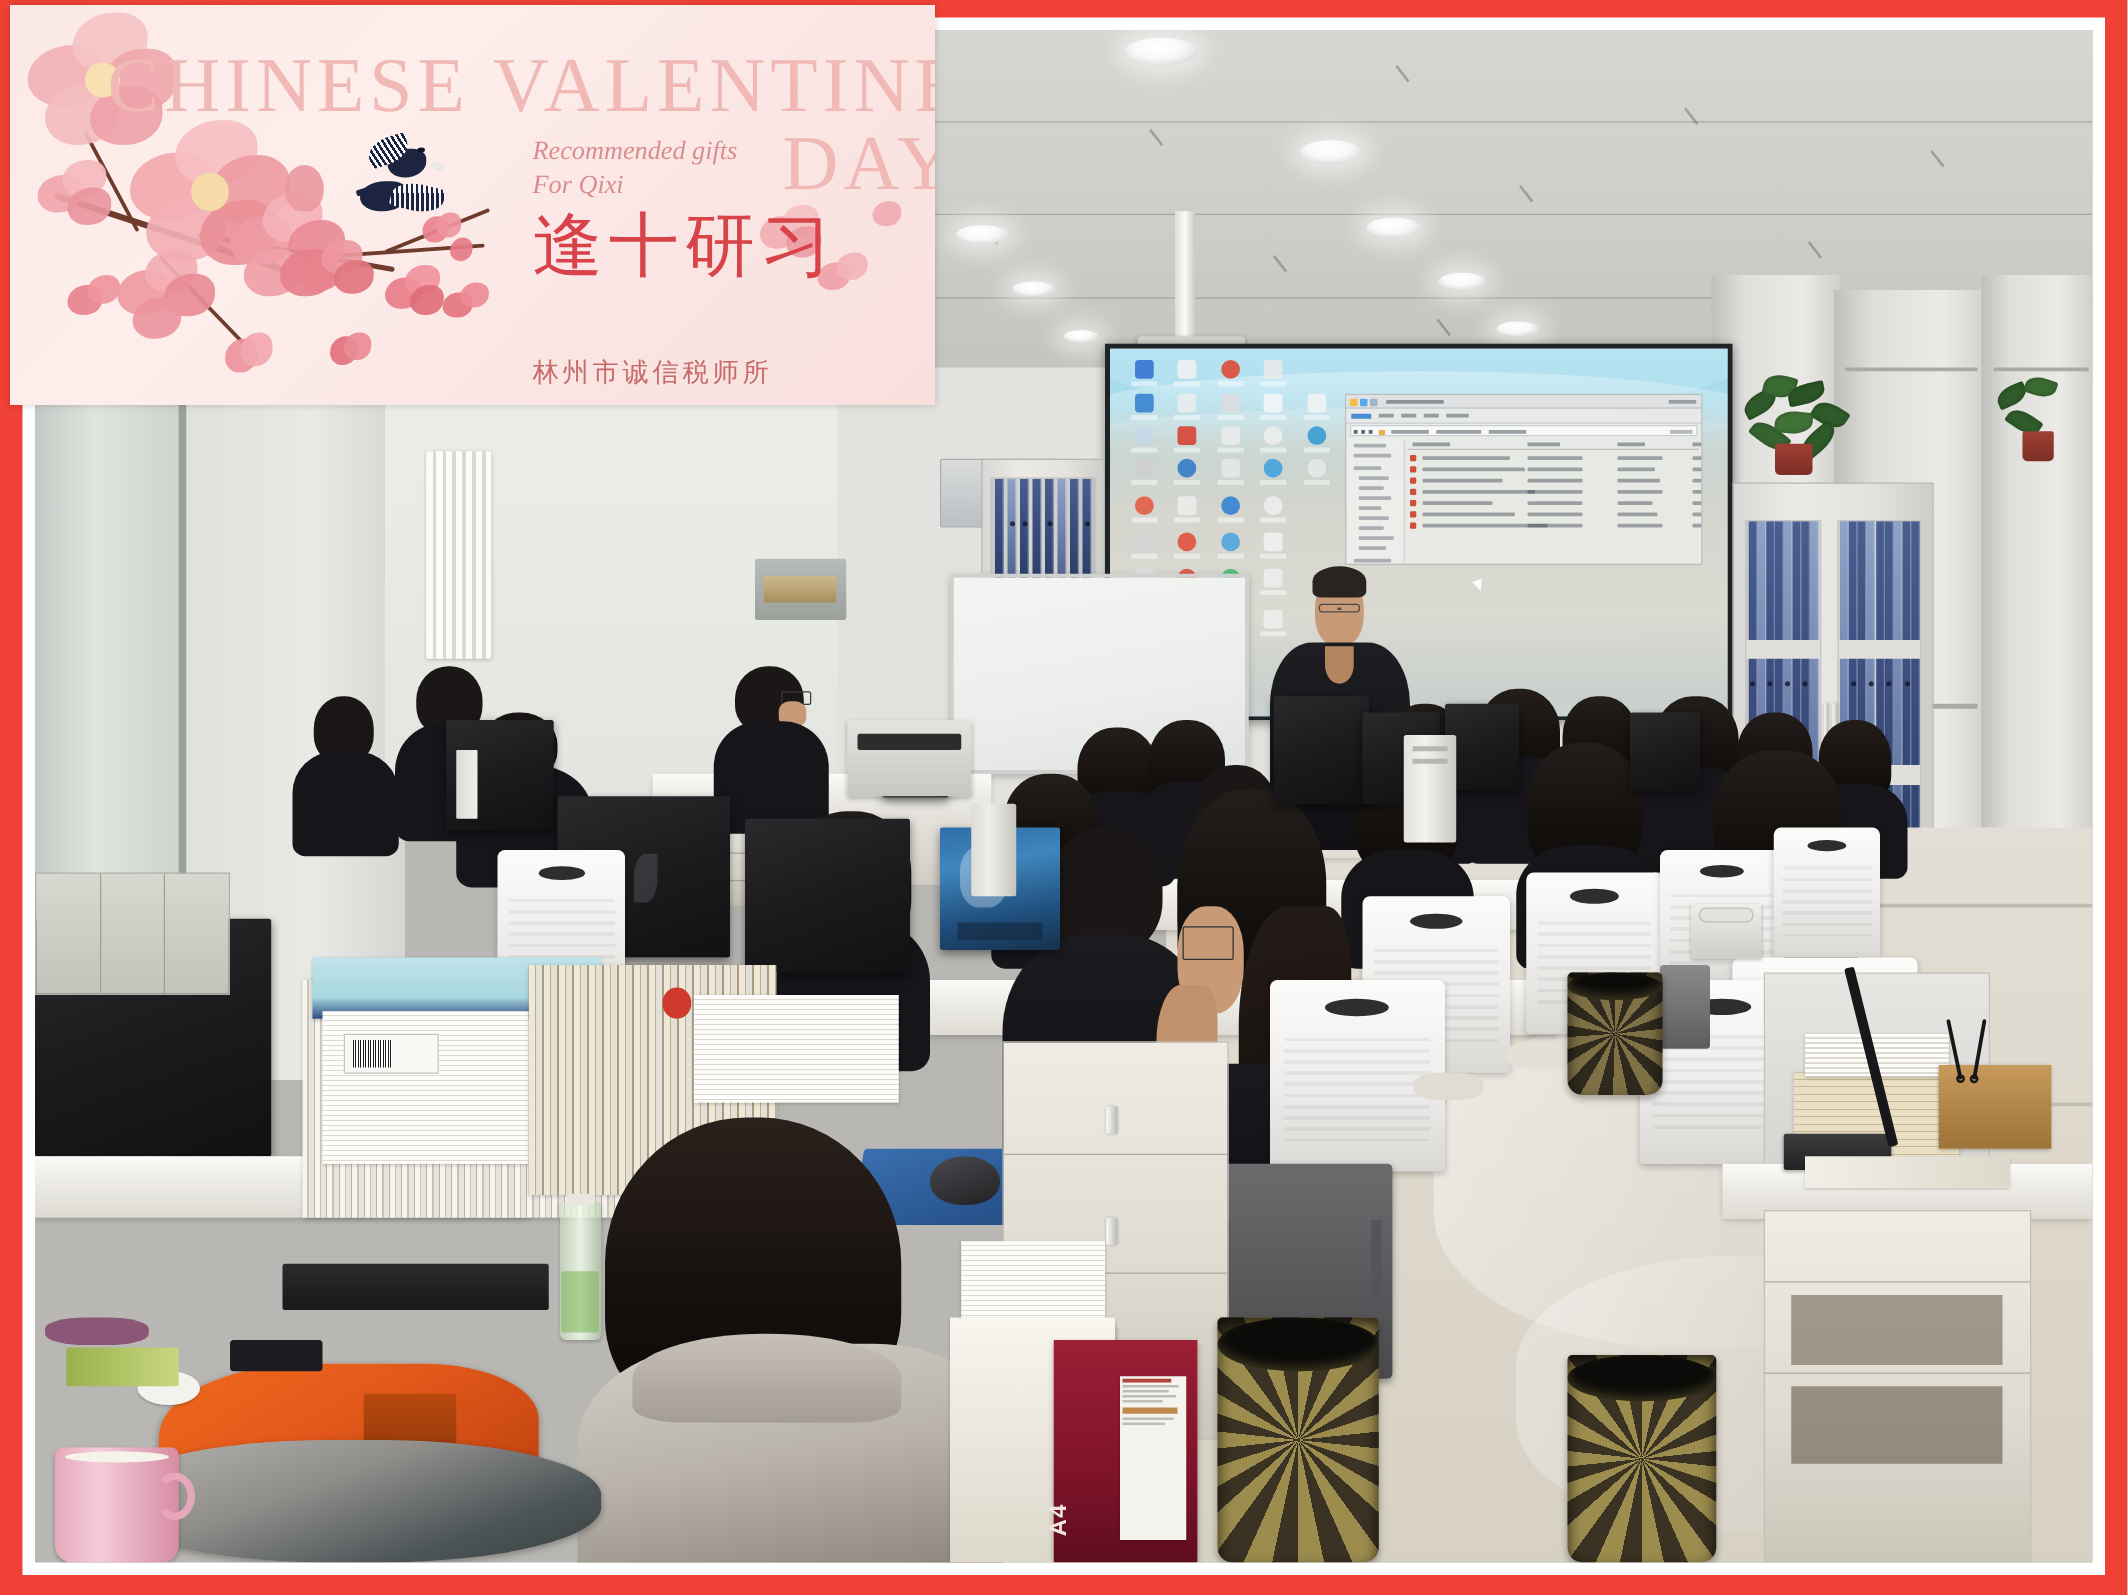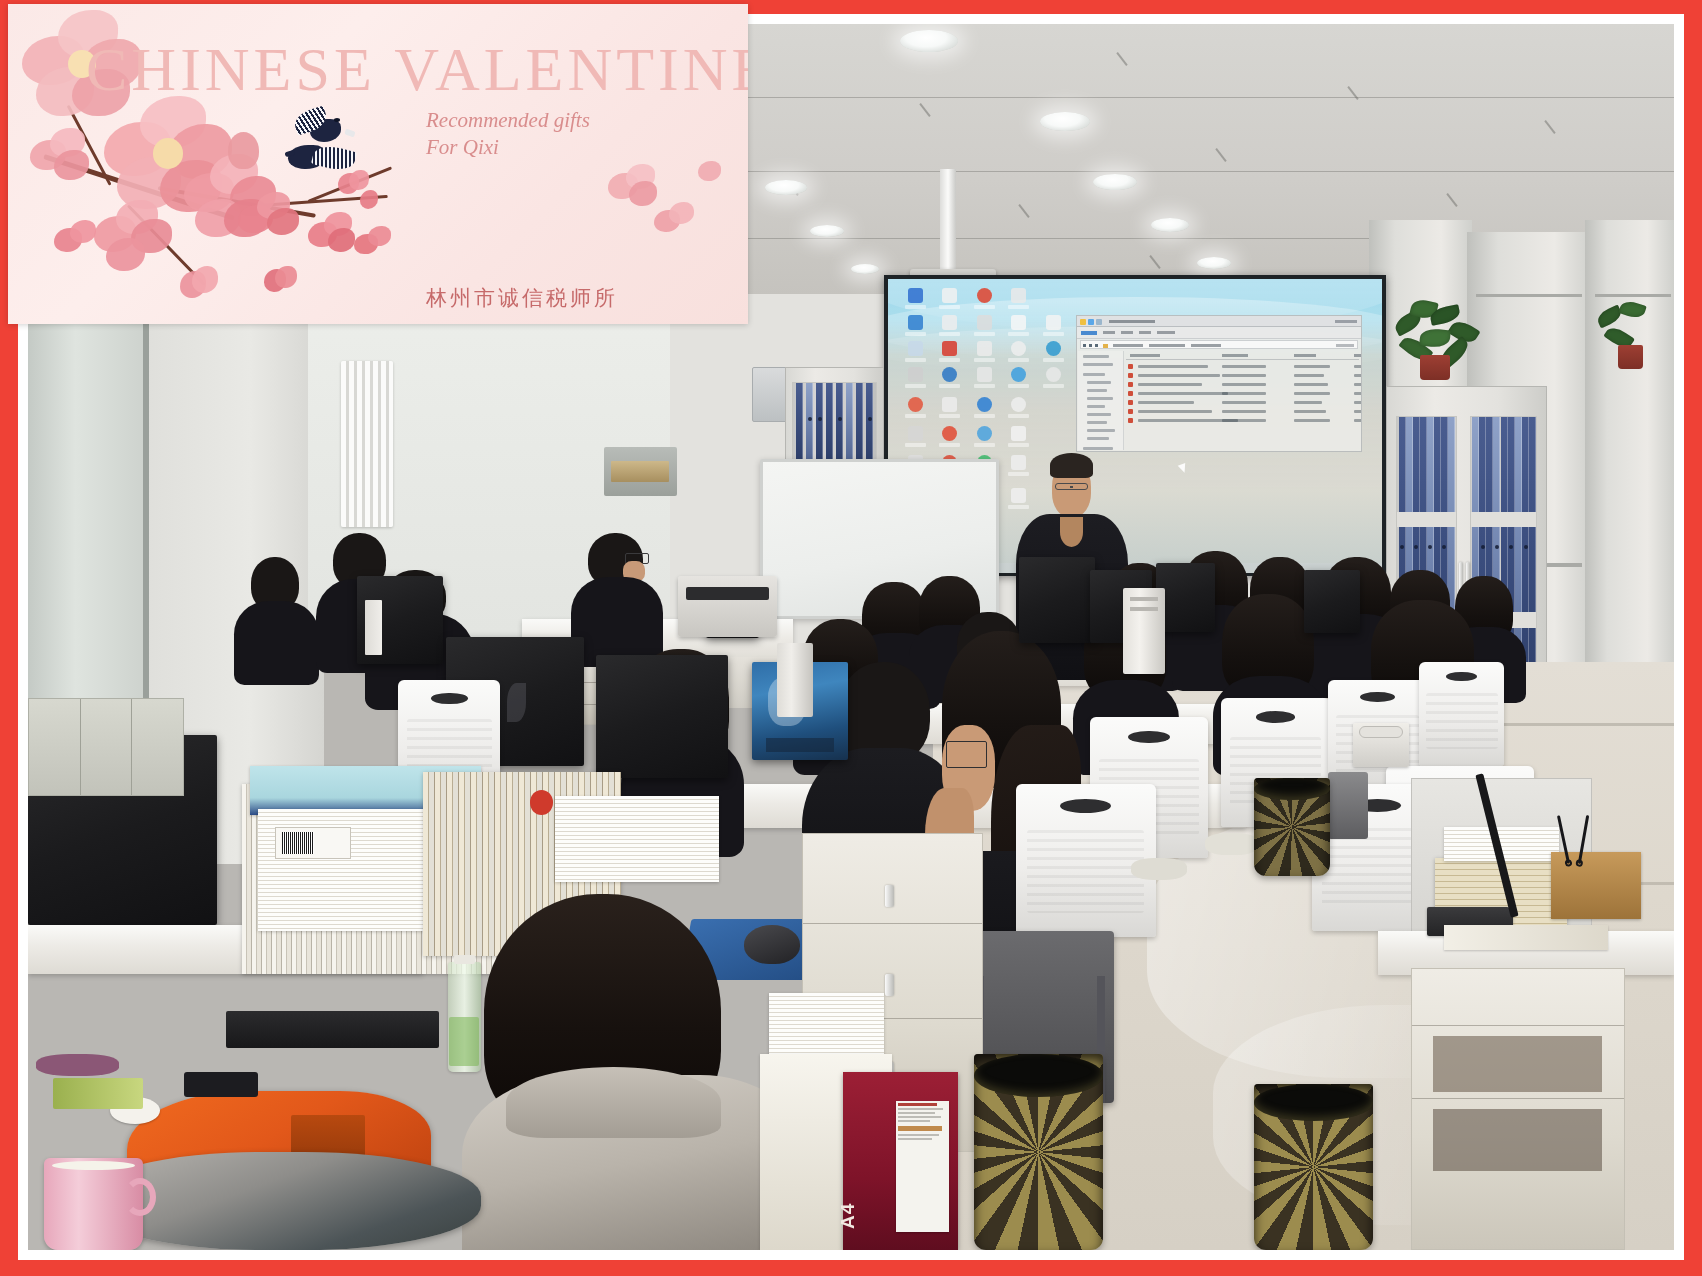--- a/index.html
+++ b/index.html
@@ -1162,18 +1162,20 @@
       <div style="position:absolute;right:2%;top:54%;width:16%;height:14%;background:#e8e8ea;border-radius:2px;transform:rotate(20deg);"></div>
       <div style="position:absolute;left:64%;top:26%;width:10%;height:10%;background:#0e1326;border-radius:50%;"></div>
     </div>
     <div class="bird" style="left:276px;top:132px;width:72px;height:44px;">
       <div class="bird-body" style="left:6%;top:20%;width:52%;height:56%;"></div>
       <div class="bird-wing" style="left:40%;top:26%;width:58%;height:50%;transform:rotate(14deg);"></div>
       <div style="position:absolute;left:2%;top:34%;width:14%;height:12%;background:#1d2440;border-radius:2px;transform:rotate(-16deg);"></div>
     </div>
 
     <div class="ban-bigtitle" id="ban-line1">CHINESE VALENTINE'S</div>
+    <div class="ban-bigtitle" id="ban-line2">DAY</div>
     <div class="ban-sub" id="ban-rec">Recommended gifts</div>
     <div class="ban-sub" id="ban-qixi">For Qixi</div>
+    <div id="ban-cn">逢十研习</div>
     <div id="ban-org">林州市诚信税师所</div>
   </div>
 
 </div>
 
 </body></html>

